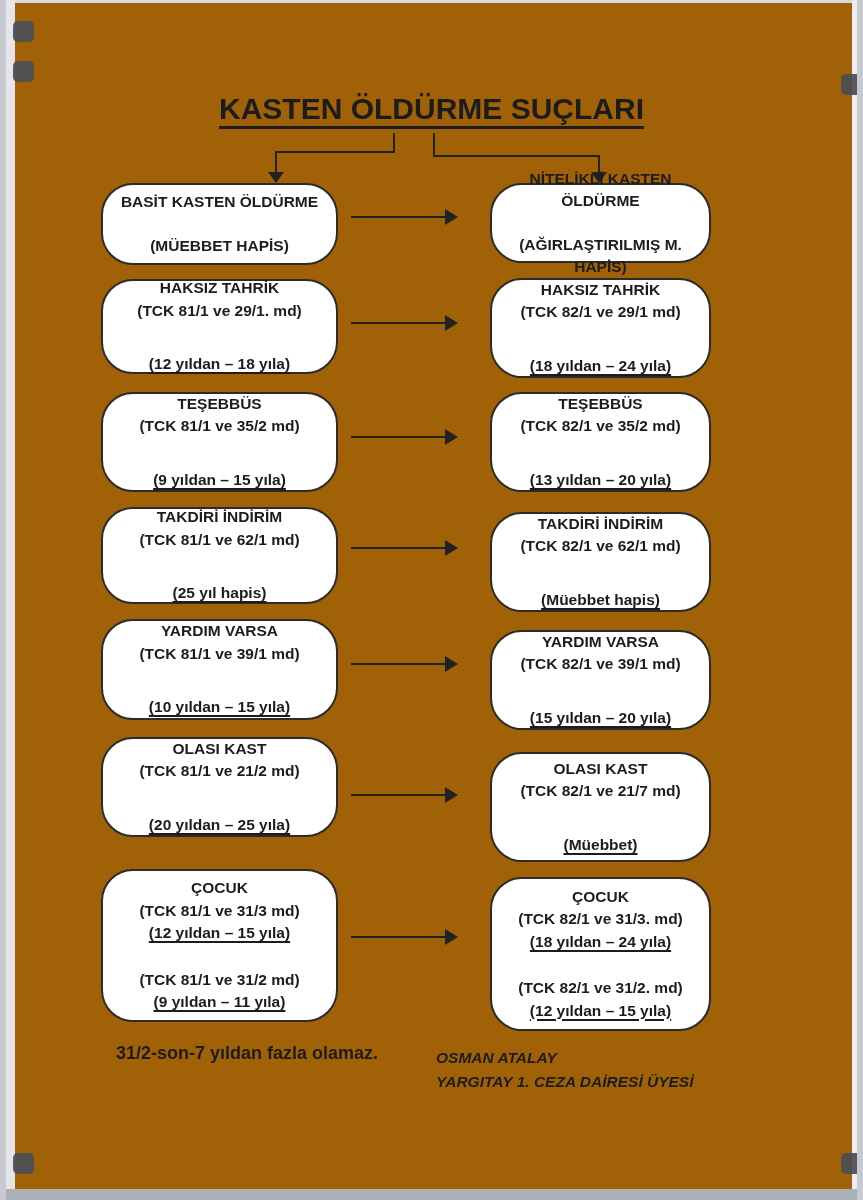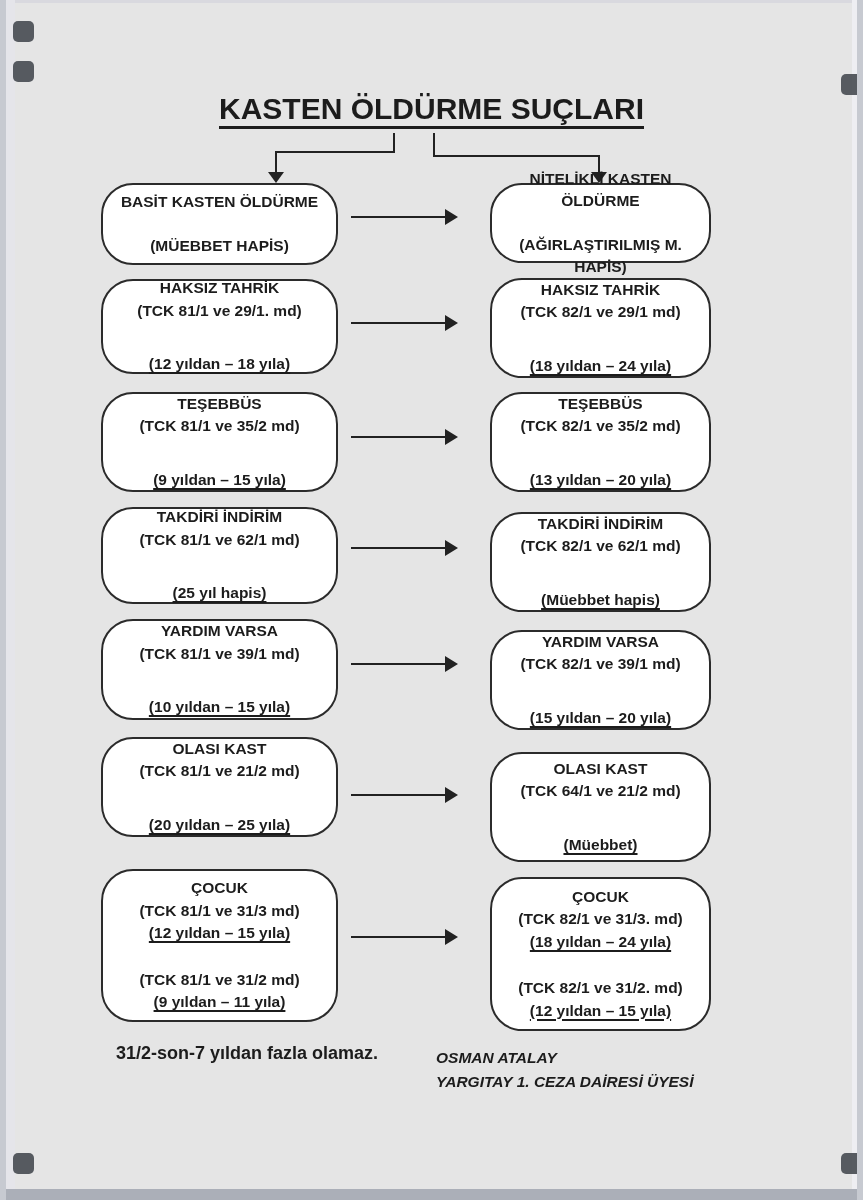--- a/index.html
+++ b/index.html
@@ -1,17 +1,17 @@
 <!DOCTYPE html>
 <html><head>
 <meta charset="utf-8">
 <style>
   html,body{margin:0;padding:0;background:#c7cad1;}
   .page{
-    position:relative;width:851px;height:1200px;background:#e5e5e5;
+    position:relative;width:851px;height:1200px;background:#a16207;
     overflow:hidden;font-family:"Liberation Sans",sans-serif;color:#1c1c1c;
     margin:0 auto;
   }
   
   .edge-top{position:absolute;left:0;top:0;width:100%;height:3px;background:#d9d9df;}
   .edge-left{position:absolute;left:0;top:0;width:9px;height:100%;background:#e5e5ea;}
   .edge-right{position:absolute;right:0;top:0;width:5px;height:100%;background:#eeeef2;}
   .edge-bottom{position:absolute;left:0;bottom:0;width:100%;height:11px;background:#abafb8;}
   .corner{position:absolute;width:21px;height:21px;border-radius:5px;background:#4a4e55;opacity:.92;}
   .c-tl1{left:7px;top:21px;}  .c-tl2{left:7px;top:61px;}
@@ -159,21 +159,21 @@
     <div class="penalty">(15 yıldan – 20 yıla)</div>
   </div>
 
   <div class="box b5l">
     <div>OLASI KAST</div>
     <div>(TCK 81/1 ve 21/2 md)</div>
     <div class="penalty">(20 yıldan – 25 yıla)</div>
   </div>
   <div class="box b5r">
     <div>OLASI KAST</div>
-    <div>(TCK 64/1 ve 21/2 md)</div>
+    <div>(TCK 82/1 ve 21/7 md)</div>
     <div class="penalty">(Müebbet)</div>
   </div>
 
   <div class="box b6l">
     <div>ÇOCUK</div>
     <div>(TCK 81/1 ve 31/3 md)</div>
     <div class="pen-inline">(12 yıldan – 15 yıla)</div>
     <div class="pair2">(TCK 81/1 ve 31/2 md)</div>
     <div class="pen-inline">(9 yıldan – 11 yıla)</div>
   </div>

